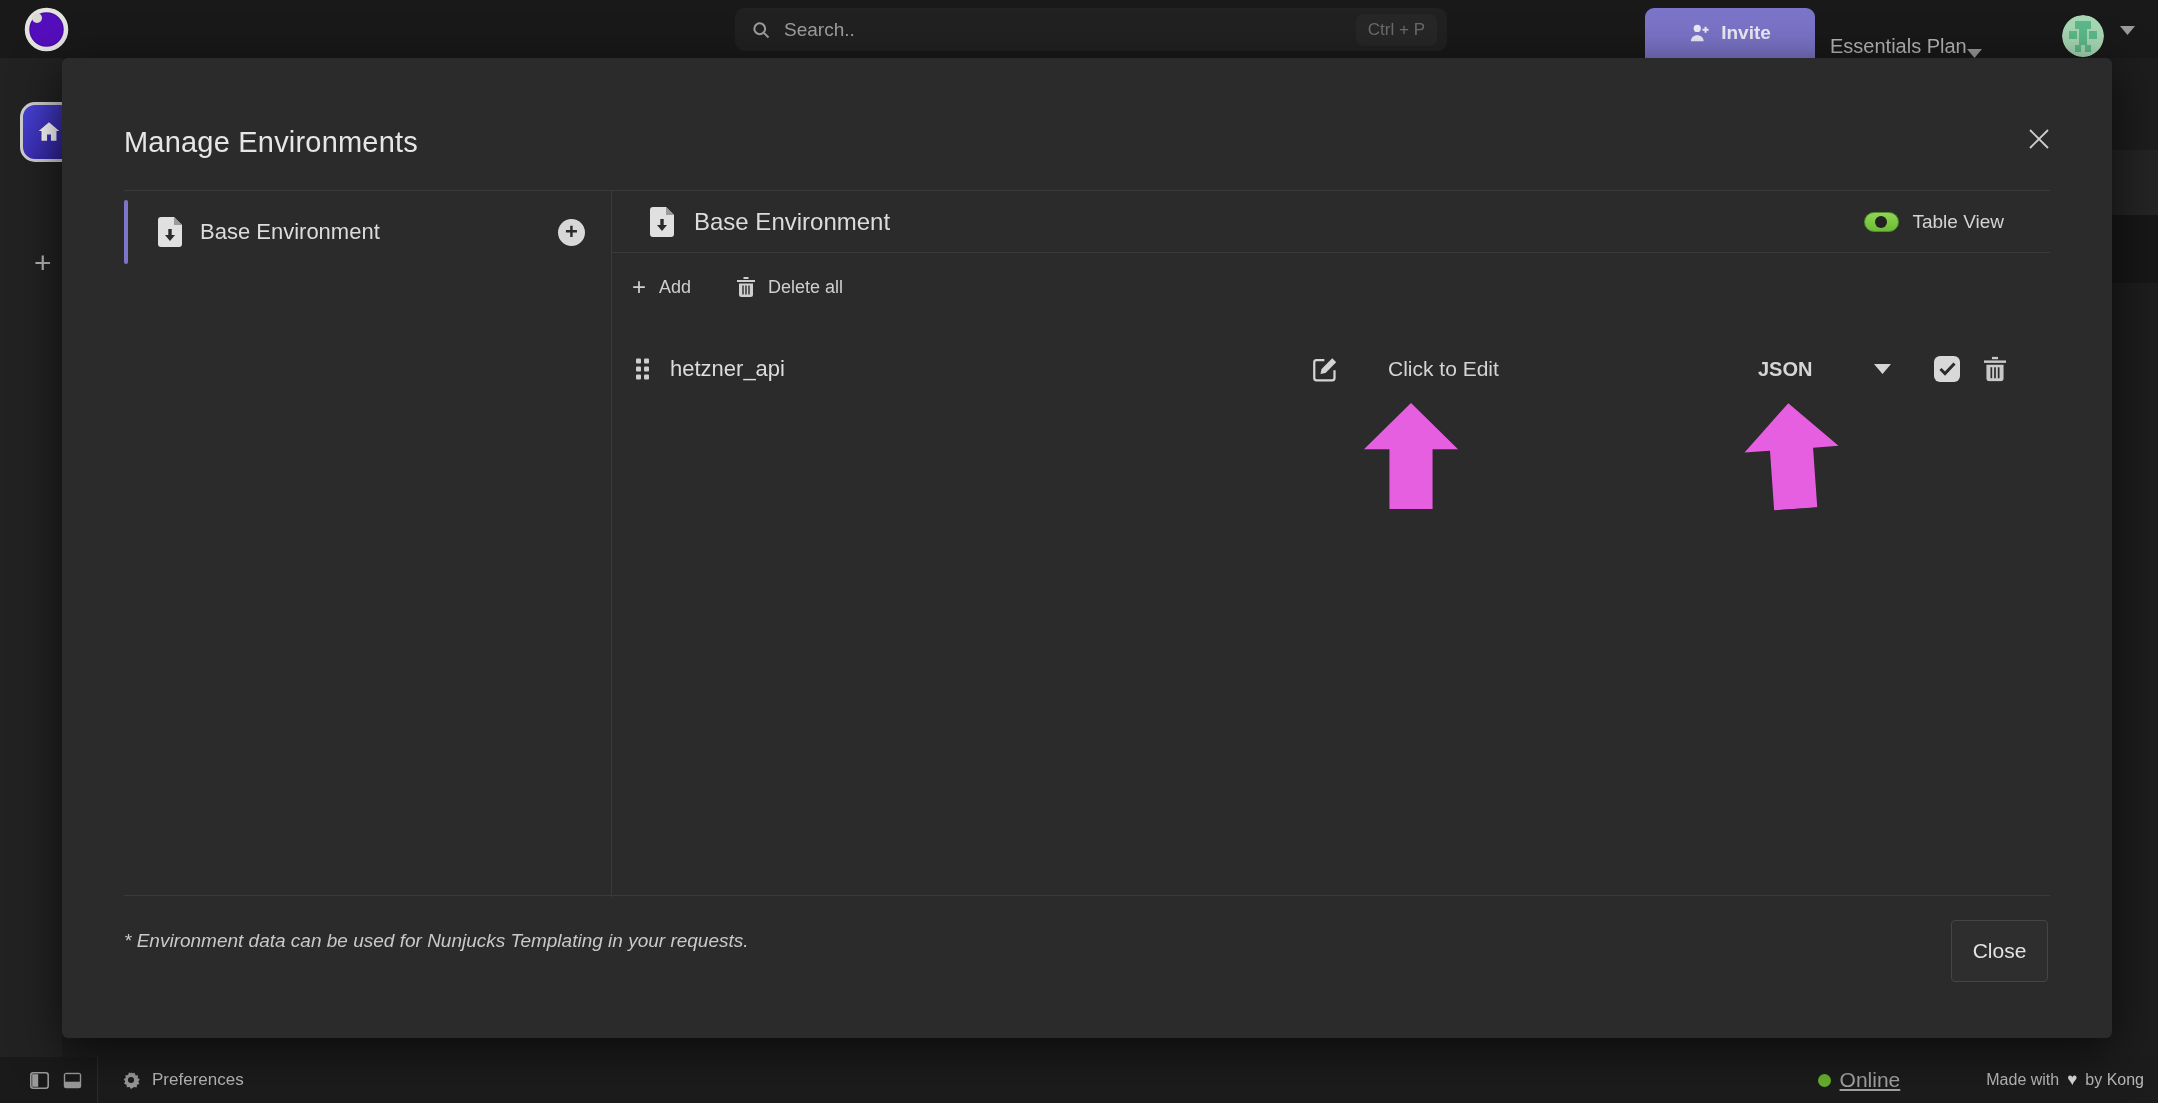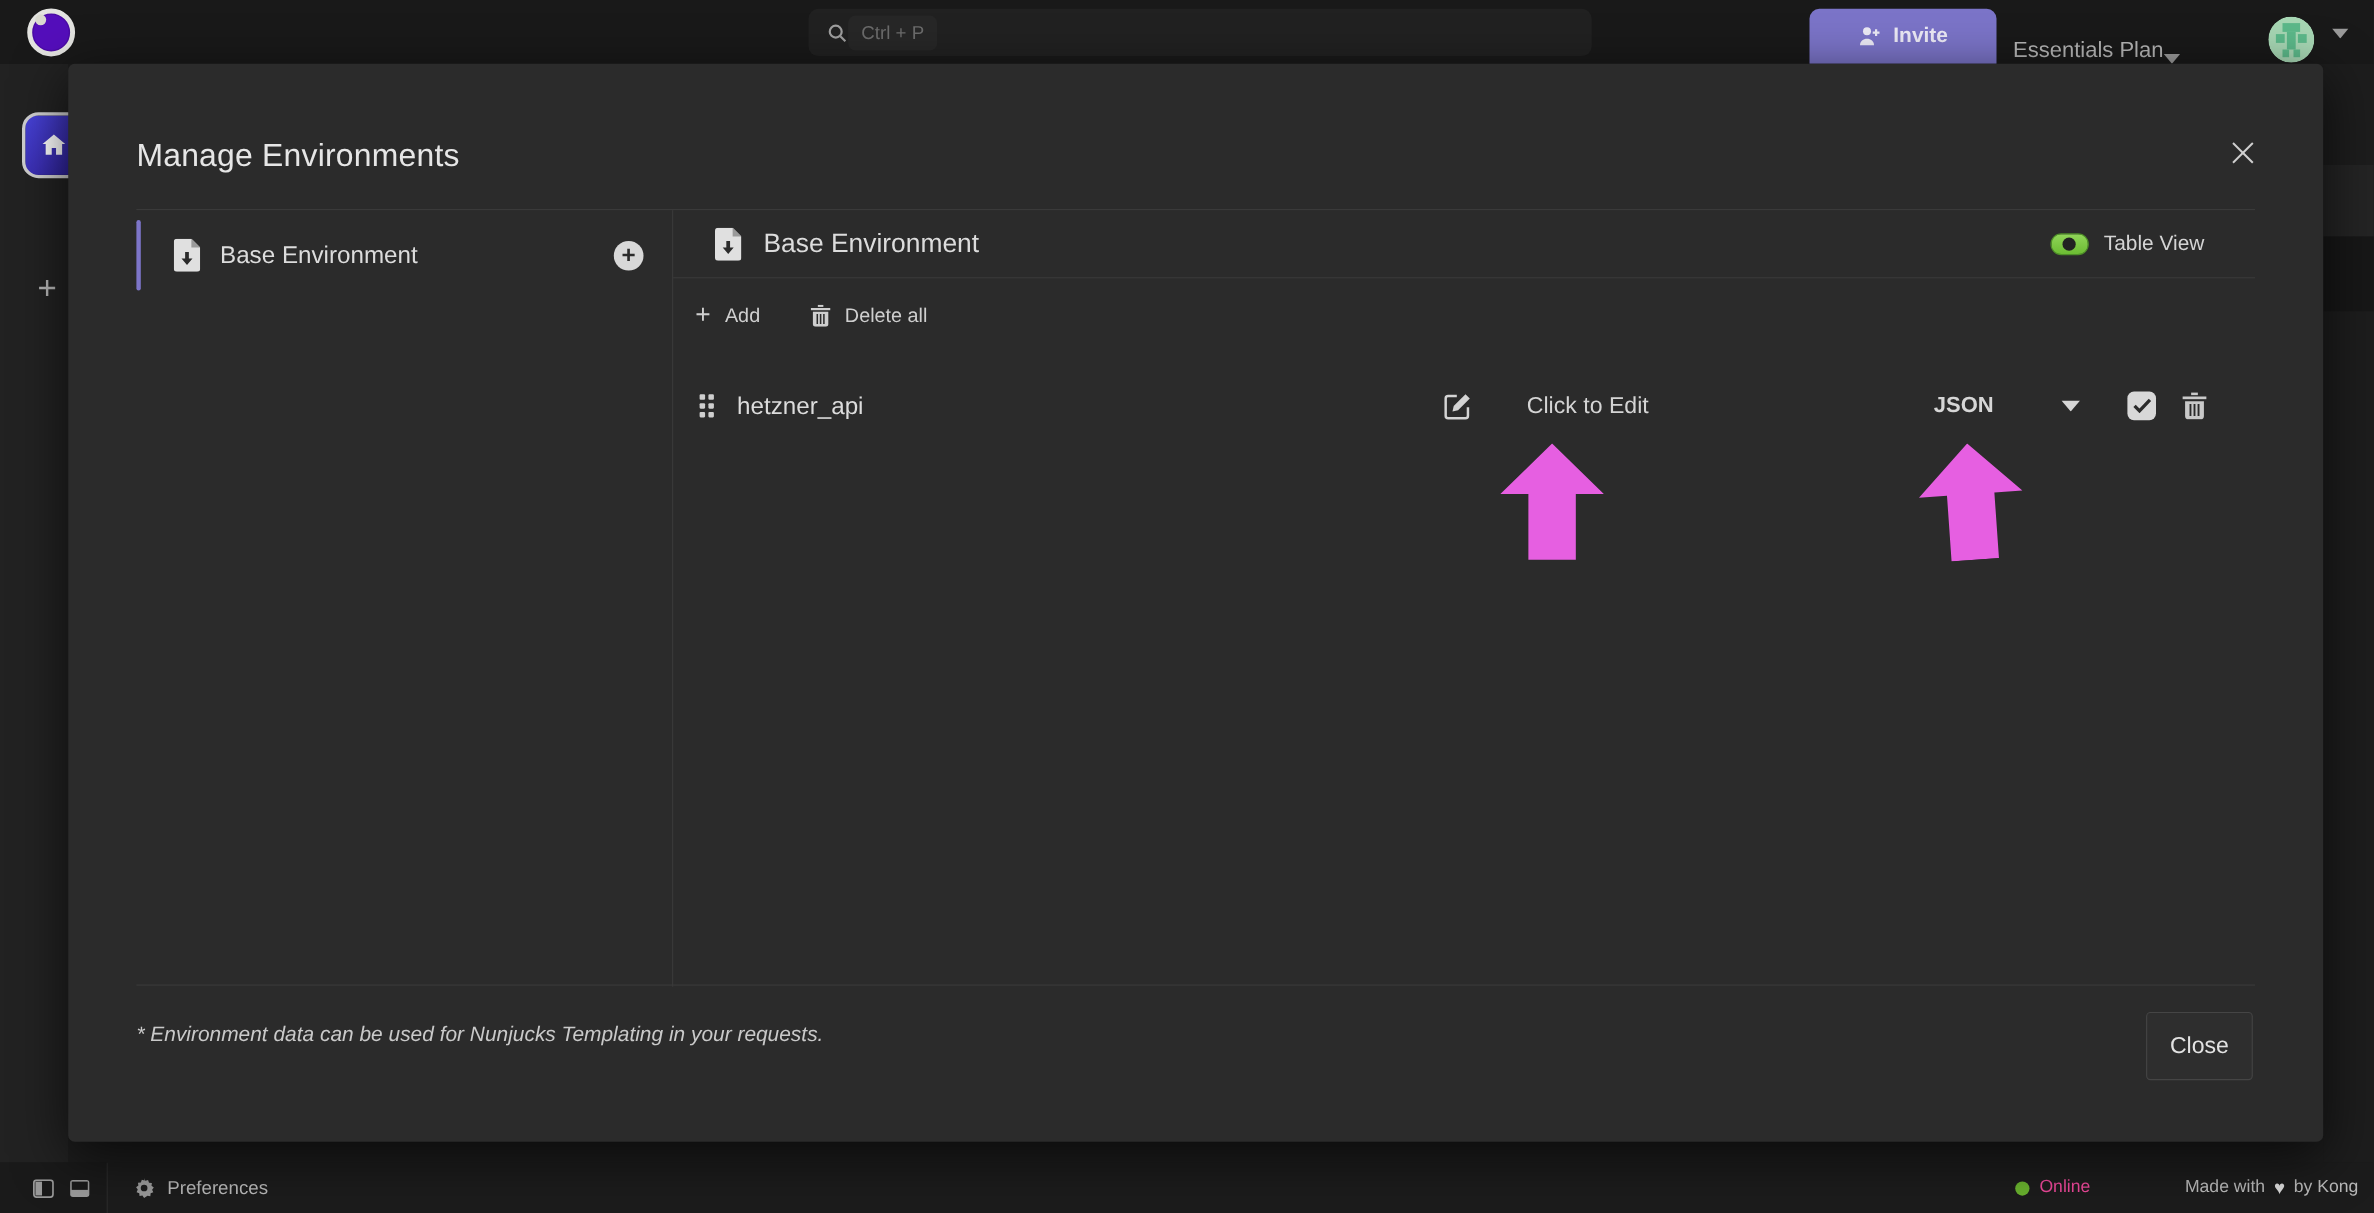--- a/index.html
+++ b/index.html
@@ -108,21 +108,21 @@
 
   
   .statusbar { position: absolute; left: 0; top: 1057px; width: 2158px; height: 46px; background: #1c1c1c; z-index: 4;
     display: flex; align-items: center; }
   .sb-left { width: 98px; height: 46px; display: flex; align-items: center; gap: 14px; padding-left: 30px; border-right: 1px solid #2c2c2c; background: #1a1a1a; }
   .sb-pref { display: flex; align-items: center; gap: 12px; margin-left: 24px; cursor: pointer; }
   .sb-pref span { font-size: 17px; color: #b9b9b9; }
   .sb-right { margin-left: auto; display: flex; align-items: center; gap: 10px; padding-right: 14px; }
   .online { display: flex; align-items: center; gap: 9px; margin-right: 76px; }
   .dot { width: 13px; height: 13px; border-radius: 50%; background: #69b22e; }
-  .online span { font-size: 16px; color: #ec4899; }
+  .online span { font-size: 21px; color: #a3a3a3; text-decoration: underline; }
   .credit { display: flex; align-items: center; gap: 8px; font-size: 16px; color: #b9b9b9; }
   .credit .heart { color: #dcdcdc; font-size: 17px; }
 
   .icon-btn { cursor: pointer; }
   svg { display: block; }
 </style>
 </head>
 <body>
 
 <div class="screen">
@@ -152,20 +152,21 @@
       </svg>
     </div>
 
     <div class="searchbar">
       <span>
         <svg width="20" height="20" viewBox="0 0 24 24" fill="none" stroke="#9f9f9f" stroke-width="2.4">
           <circle cx="10.5" cy="10.5" r="6.5"></circle>
             <line x1="15.5" y1="15.5" x2="21" y2="21"></line>
         </svg>
       </span>
+      <span class="s-label">Search..</span>
       <span class="kbd">Ctrl + P</span>
     </div>
 
     <button class="invite-btn">
       <span>
         <svg width="22" height="20" viewBox="0 0 24 22" fill="#eceaf6">
           <circle cx="9" cy="6" r="4"></circle>
           <path d="M2 20c0-4 3.2-6.5 7-6.5s7 2.5 7 6.5z"></path>
           <path d="M17 4h2.2v2.2H21.5v2.2h-2.3v2.2H17V8.4h-2.3V6.2H17z"></path>
         </svg>

